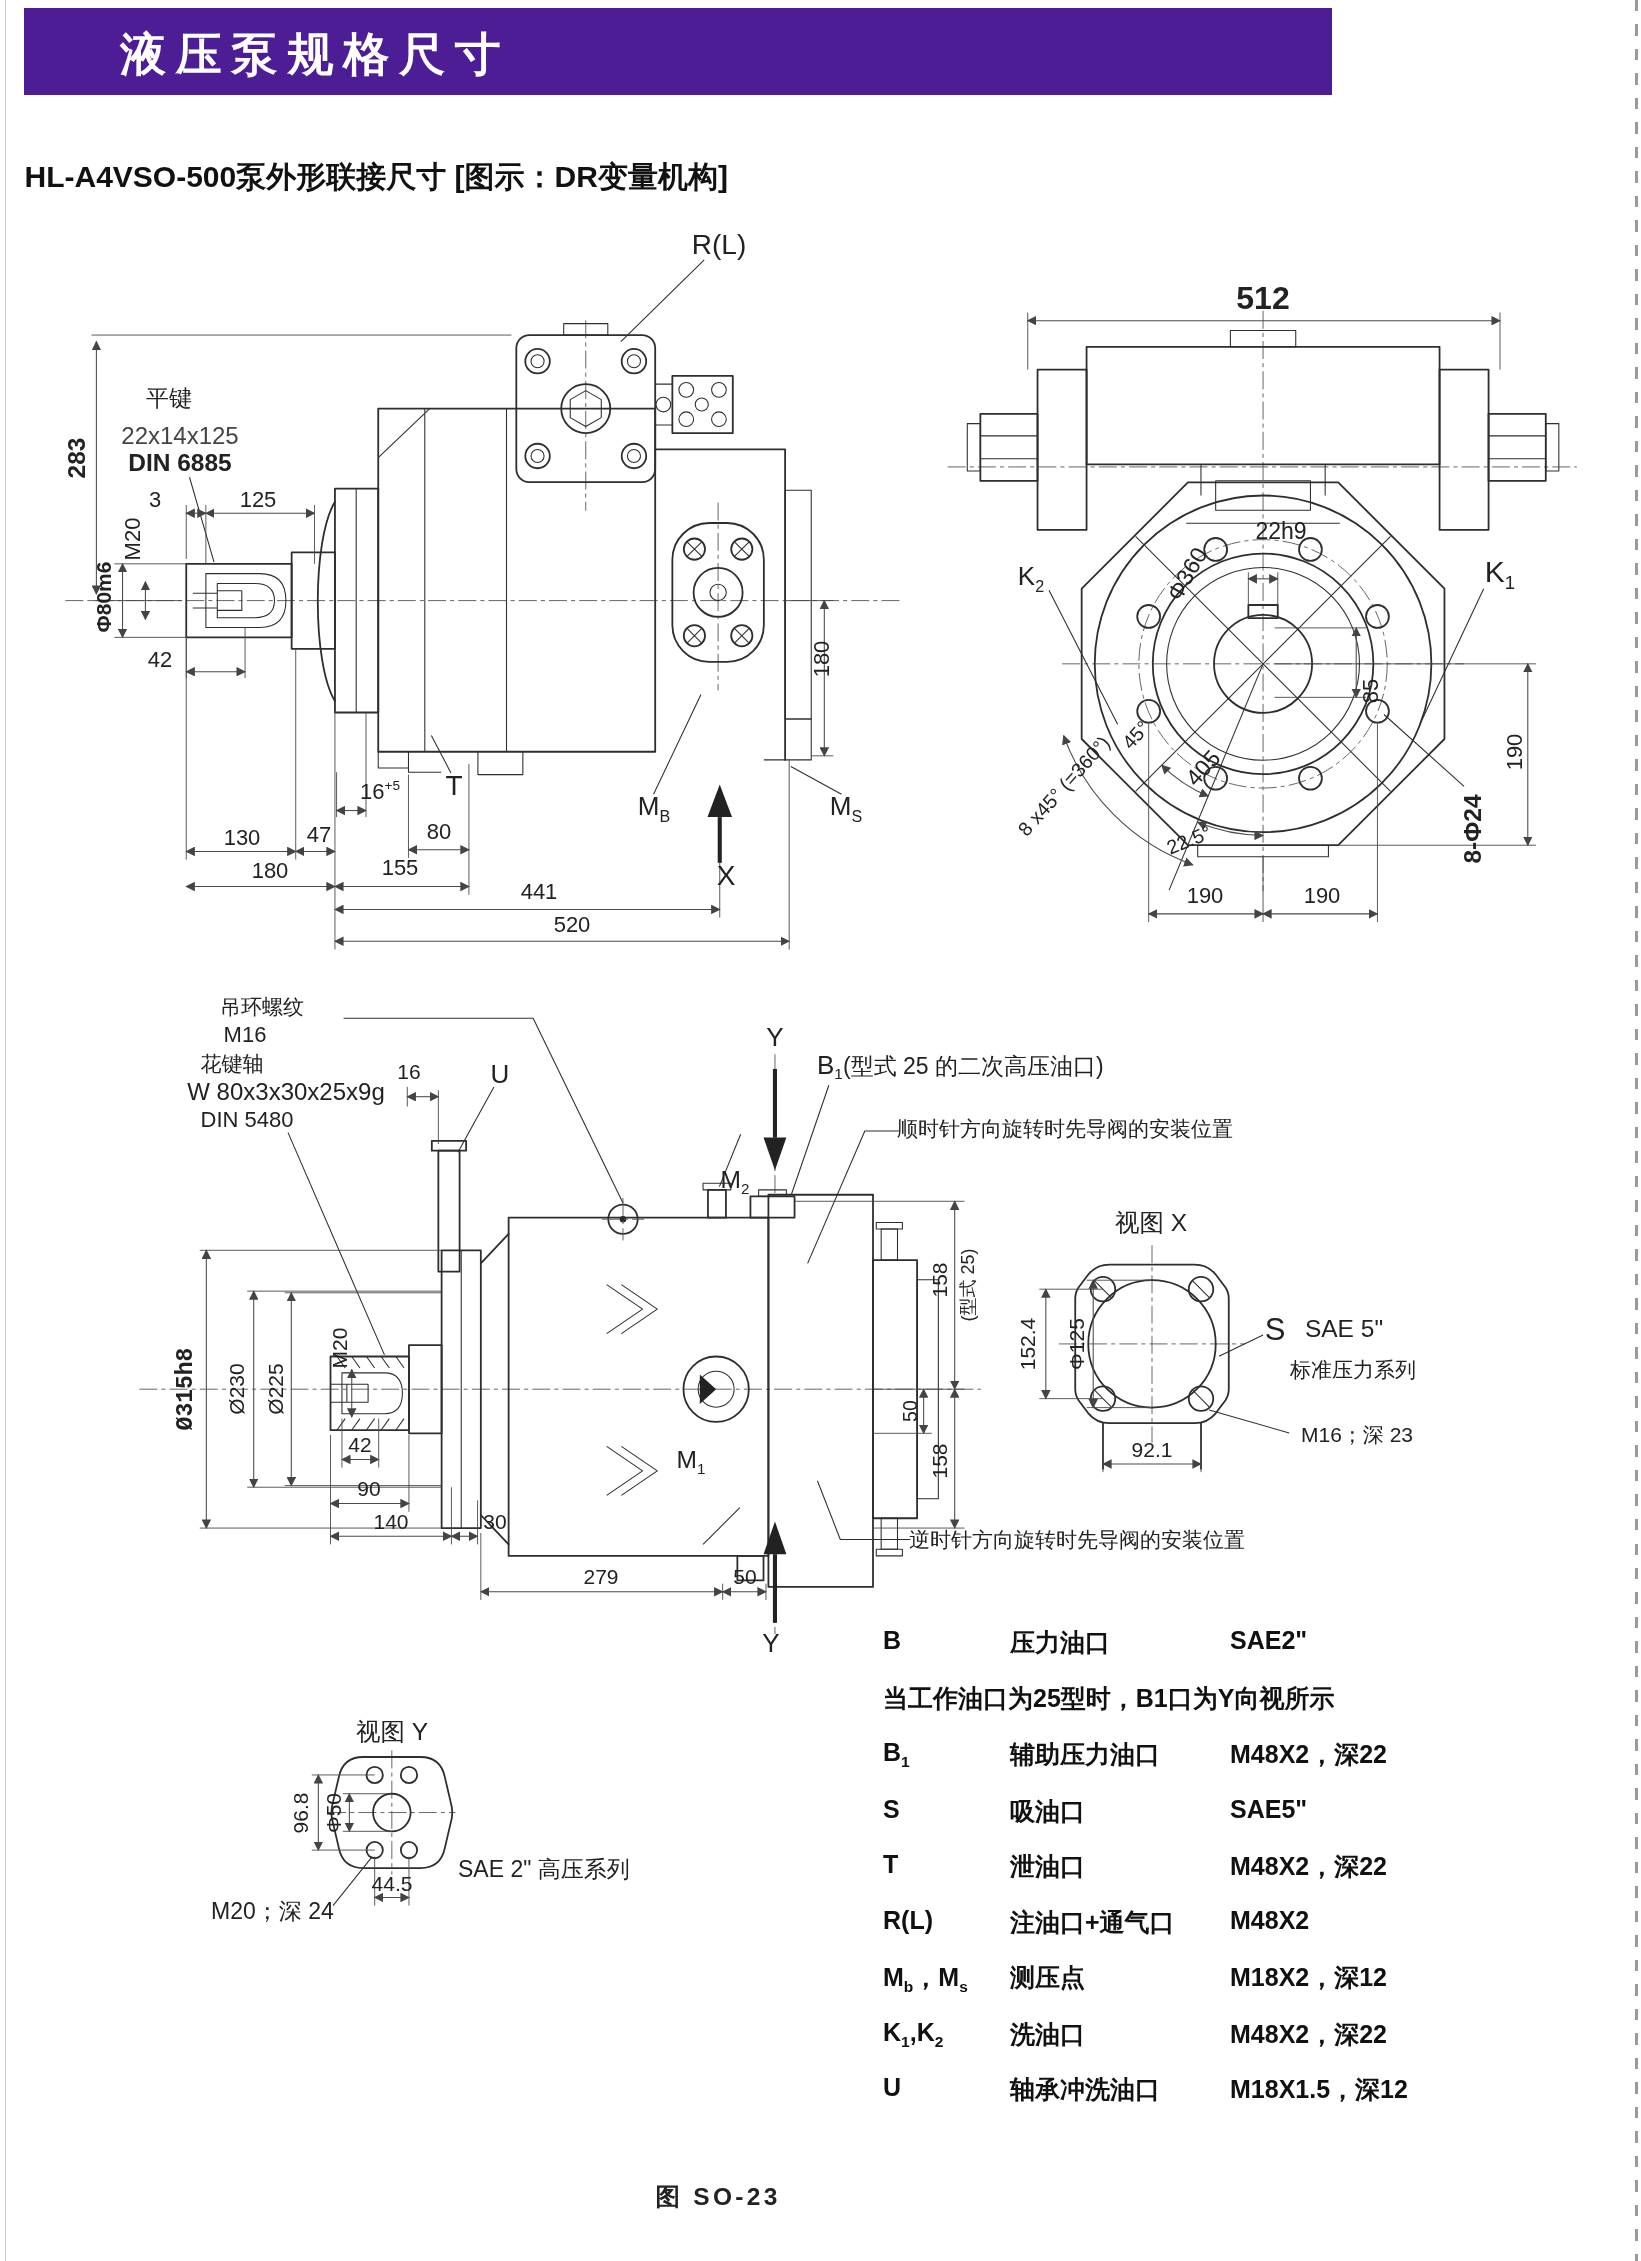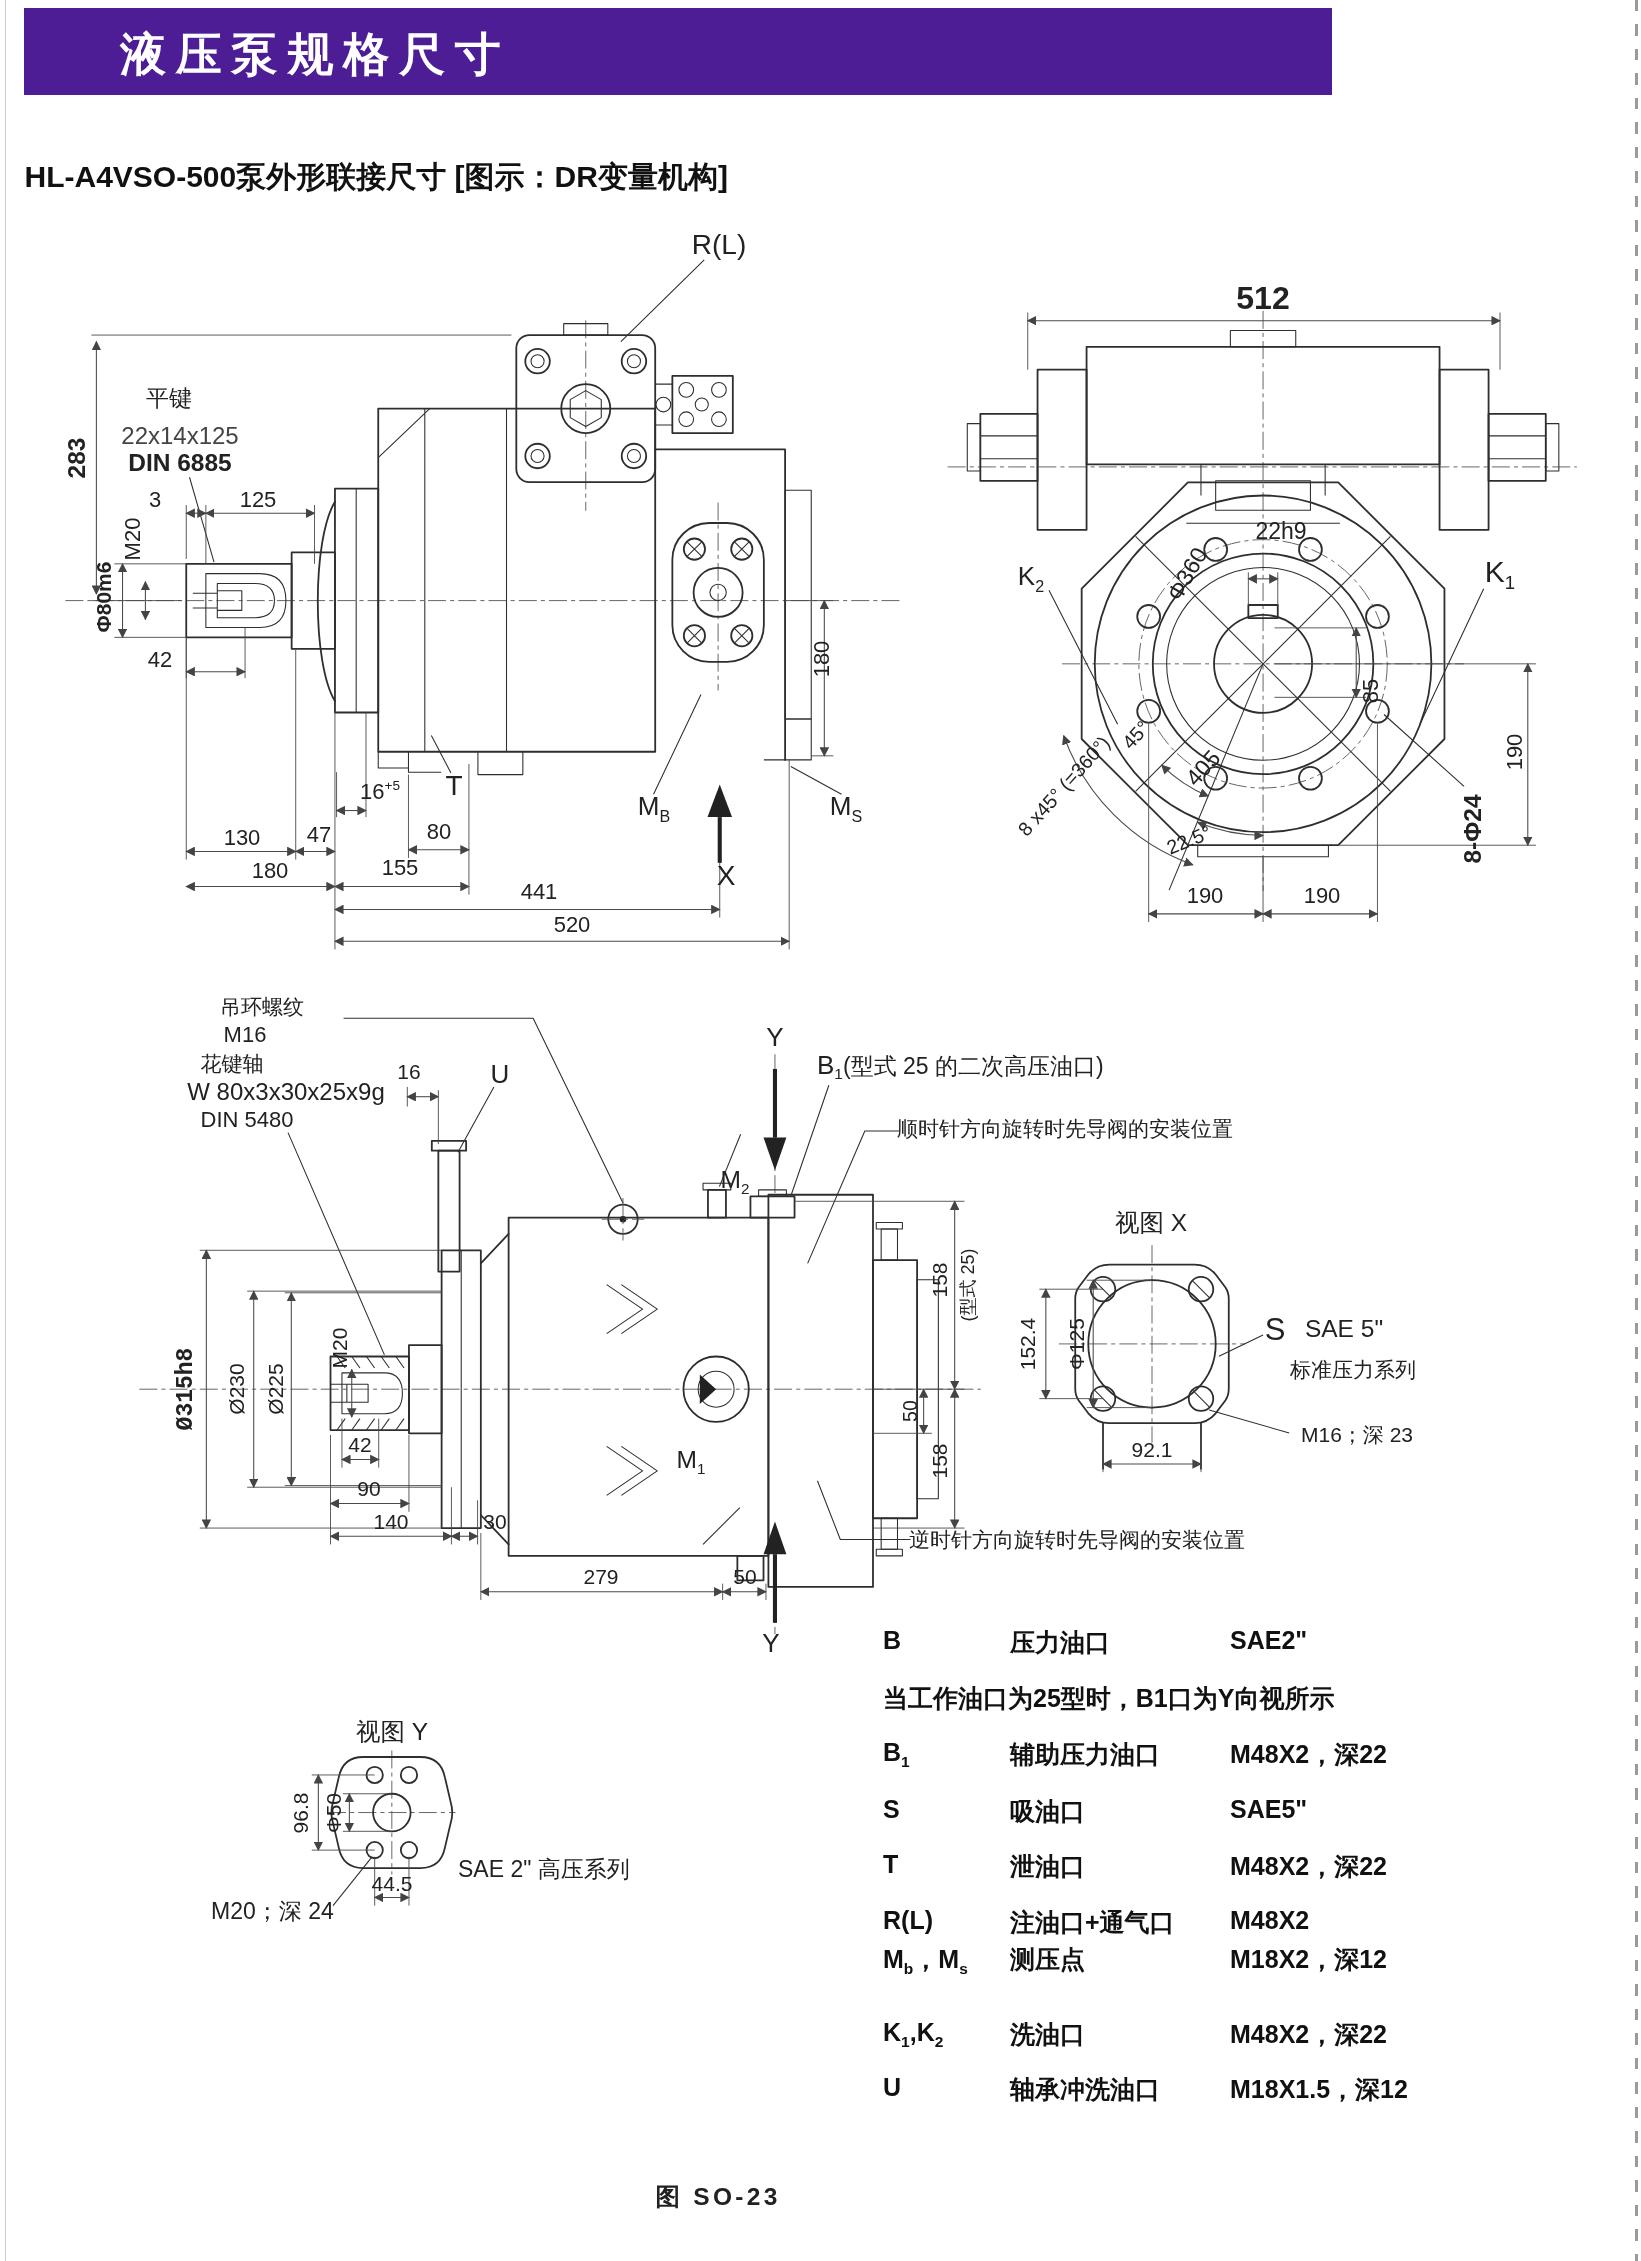--- a/index.html
+++ b/index.html
@@ -454,21 +454,21 @@
   <div class="trow" style="top:236px">
     <span class="c-sym">T</span>
     <span class="c-name">泄油口</span>
     <span class="c-spec">M48X2，深22</span>
   </div>
   <div class="trow" style="top:292px">
     <span class="c-sym">R(L)</span>
     <span class="c-name">注油口+通气口</span>
     <span class="c-spec">M48X2</span>
   </div>
-  <div class="trow" style="top:329px">
+  <div class="trow" style="top:347px">
     <span class="c-sym"><span>M</span><sub>b</sub><span>，</span><span>M</span><sub>s</sub></span>
     <span class="c-name">测压点</span>
     <span class="c-spec">M18X2，深12</span>
   </div>
   <div class="trow" style="top:404px">
     <span class="c-sym"><span>K</span><sub>1</sub><span>,</span><span>K</span><sub>2</sub></span>
     <span class="c-name">洗油口</span>
     <span class="c-spec">M48X2，深22</span>
   </div>
   <div class="trow" style="top:459px">

